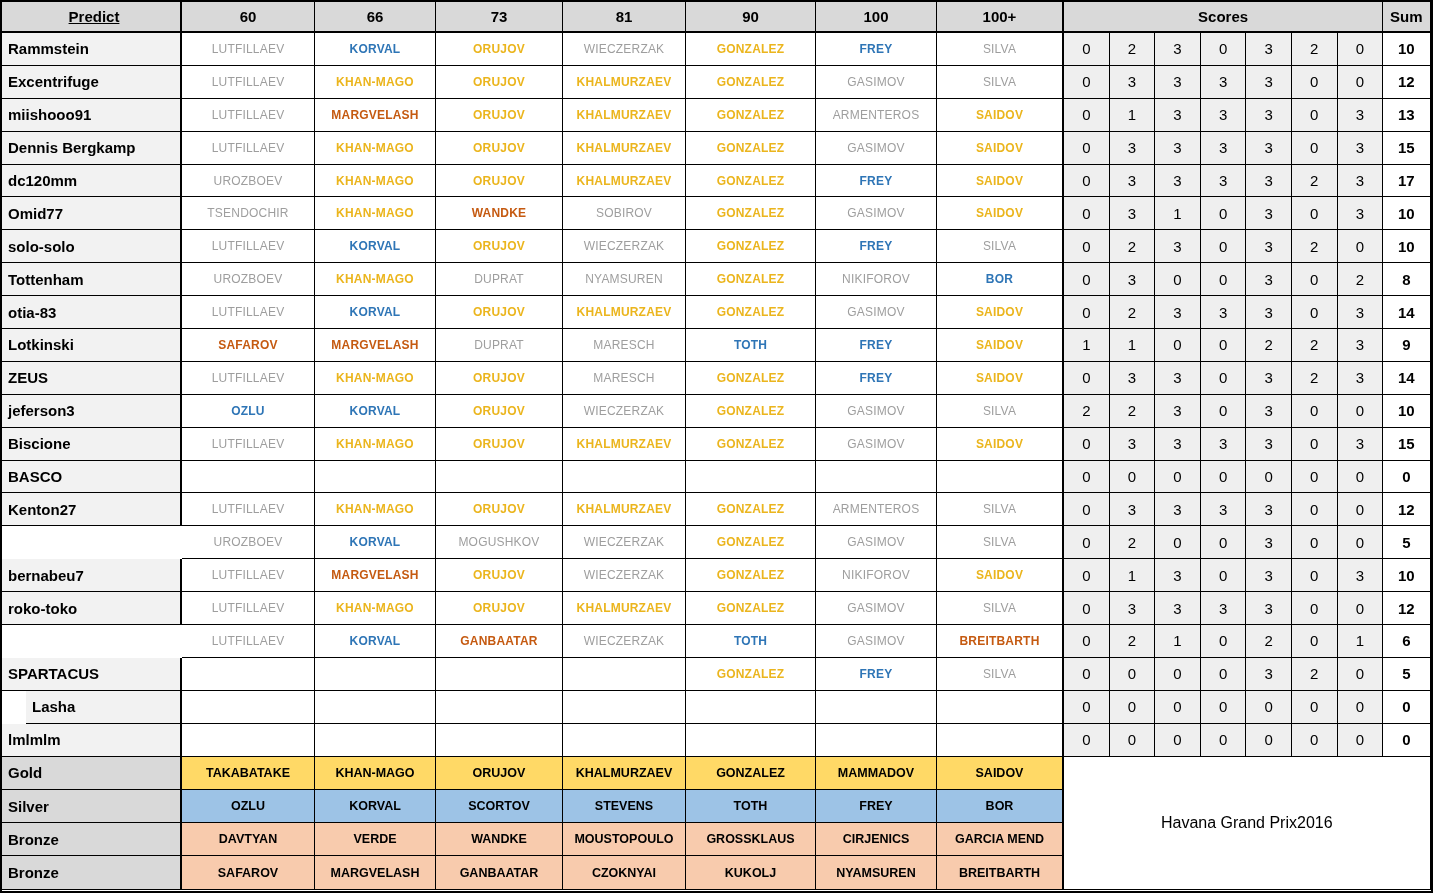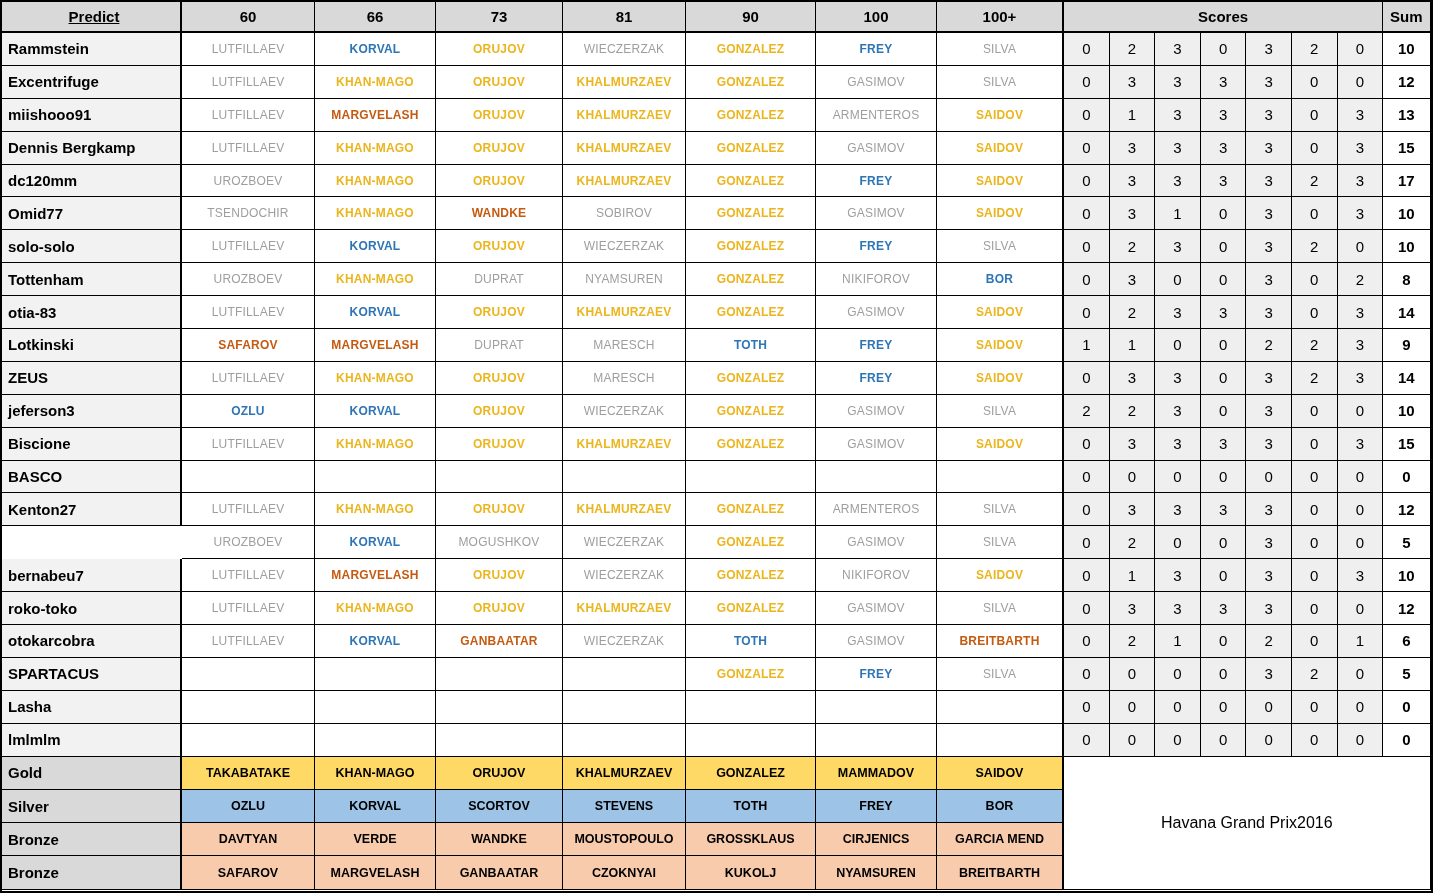--- a/index.html
+++ b/index.html
@@ -334,21 +334,20 @@
     <div class="c pick t-none" style="grid-area: 19 / 7;">GASIMOV</div>
     <div class="c pick t-none br2" style="grid-area: 19 / 8;">SILVA</div>
     <div class="c score" style="grid-area: 19 / 9;">0</div>
     <div class="c score" style="grid-area: 19 / 10;">3</div>
     <div class="c score" style="grid-area: 19 / 11;">3</div>
     <div class="c score" style="grid-area: 19 / 12;">3</div>
     <div class="c score" style="grid-area: 19 / 13;">3</div>
     <div class="c score" style="grid-area: 19 / 14;">0</div>
     <div class="c score" style="grid-area: 19 / 15;">0</div>
     <div class="c sum" style="grid-area: 19 / 16;">12</div>
-    <div class="c name-cell br2" style="grid-area: 20 / 1;">otokarcobra</div>
     <div class="c pick t-none" style="grid-area: 20 / 2;">LUTFILLAEV</div>
     <div class="c pick t-silver" style="grid-area: 20 / 3;">KORVAL</div>
     <div class="c pick t-bronze" style="grid-area: 20 / 4;">GANBAATAR</div>
     <div class="c pick t-none" style="grid-area: 20 / 5;">WIECZERZAK</div>
     <div class="c pick t-silver" style="grid-area: 20 / 6;">TOTH</div>
     <div class="c pick t-none" style="grid-area: 20 / 7;">GASIMOV</div>
     <div class="c pick t-bronze br2" style="grid-area: 20 / 8;">BREITBARTH</div>
     <div class="c score" style="grid-area: 20 / 9;">0</div>
     <div class="c score" style="grid-area: 20 / 10;">2</div>
     <div class="c score" style="grid-area: 20 / 11;">1</div>
@@ -366,21 +365,21 @@
     <div class="c pick t-silver" style="grid-area: 21 / 7;">FREY</div>
     <div class="c pick t-none br2" style="grid-area: 21 / 8;">SILVA</div>
     <div class="c score" style="grid-area: 21 / 9;">0</div>
     <div class="c score" style="grid-area: 21 / 10;">0</div>
     <div class="c score" style="grid-area: 21 / 11;">0</div>
     <div class="c score" style="grid-area: 21 / 12;">0</div>
     <div class="c score" style="grid-area: 21 / 13;">3</div>
     <div class="c score" style="grid-area: 21 / 14;">2</div>
     <div class="c score" style="grid-area: 21 / 15;">0</div>
     <div class="c sum" style="grid-area: 21 / 16;">5</div>
-    <div class="c name-cell br2" style="grid-area: 22 / 1;">Lasha</div>
+    <div class="c name-cell br2" style="grid-area: 22 / 1; margin-left: 24px;">Lasha</div>
     <div class="c pick t-none" style="grid-area: 22 / 2;"></div>
     <div class="c pick t-none" style="grid-area: 22 / 3;"></div>
     <div class="c pick t-none" style="grid-area: 22 / 4;"></div>
     <div class="c pick t-none" style="grid-area: 22 / 5;"></div>
     <div class="c pick t-none" style="grid-area: 22 / 6;"></div>
     <div class="c pick t-none" style="grid-area: 22 / 7;"></div>
     <div class="c pick t-none br2" style="grid-area: 22 / 8;"></div>
     <div class="c score" style="grid-area: 22 / 9;">0</div>
     <div class="c score" style="grid-area: 22 / 10;">0</div>
     <div class="c score" style="grid-area: 22 / 11;">0</div>

